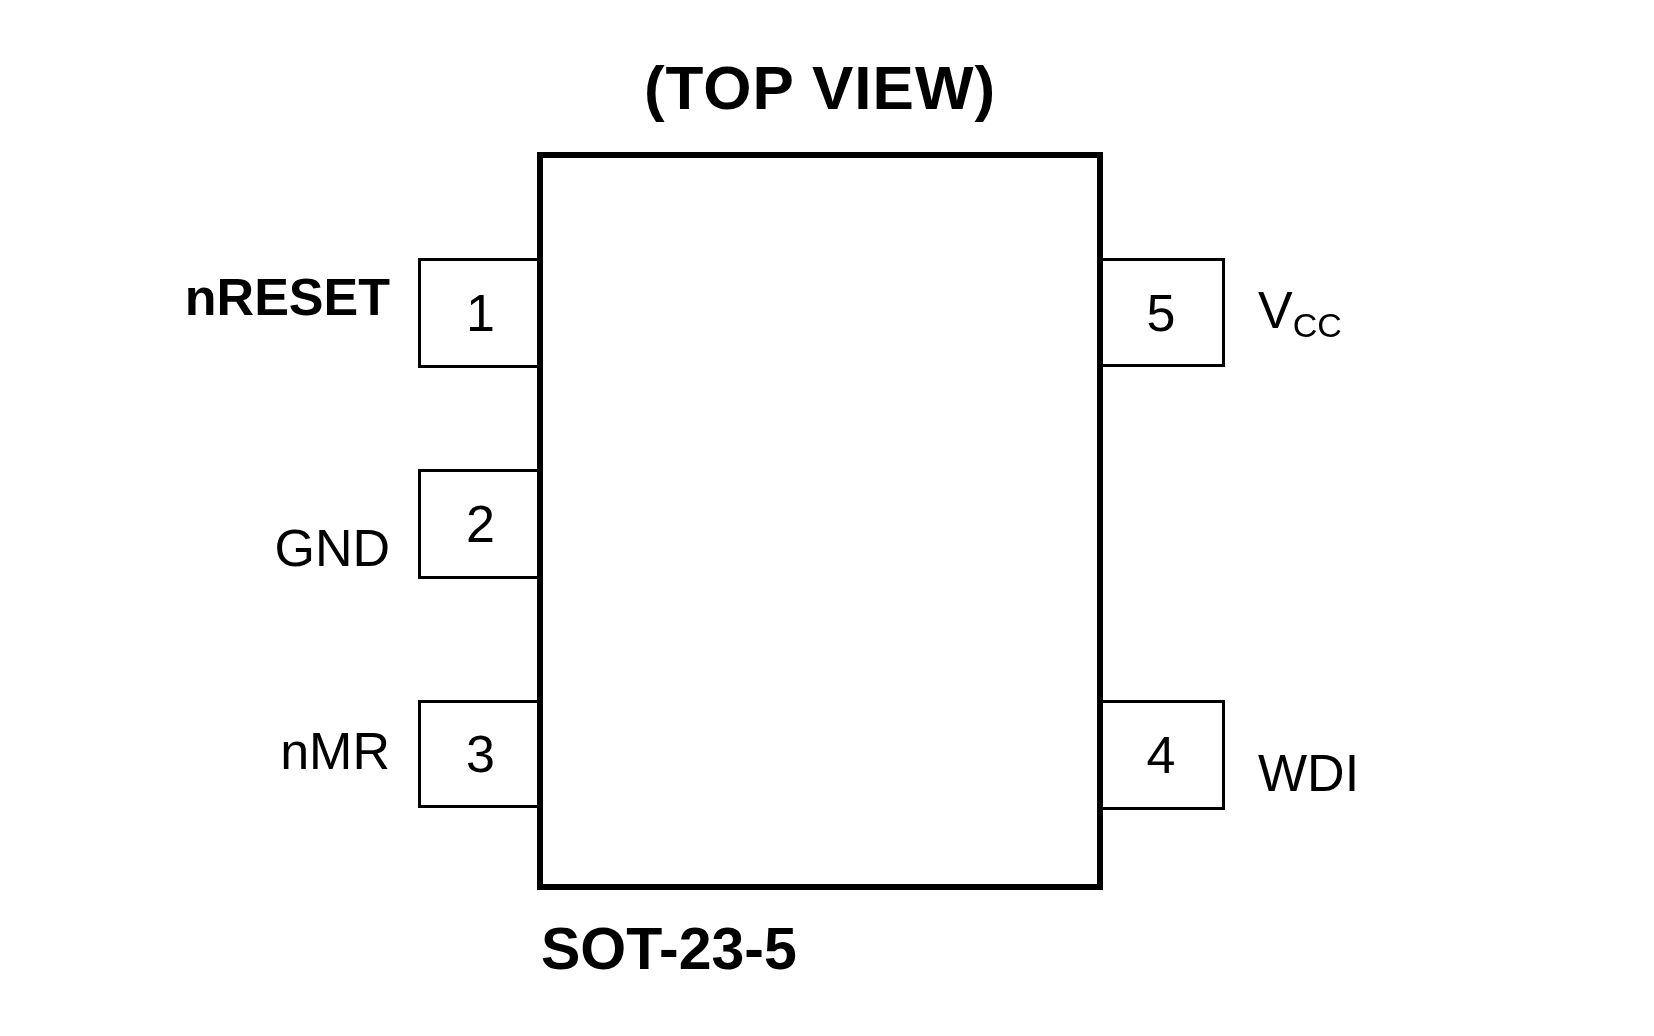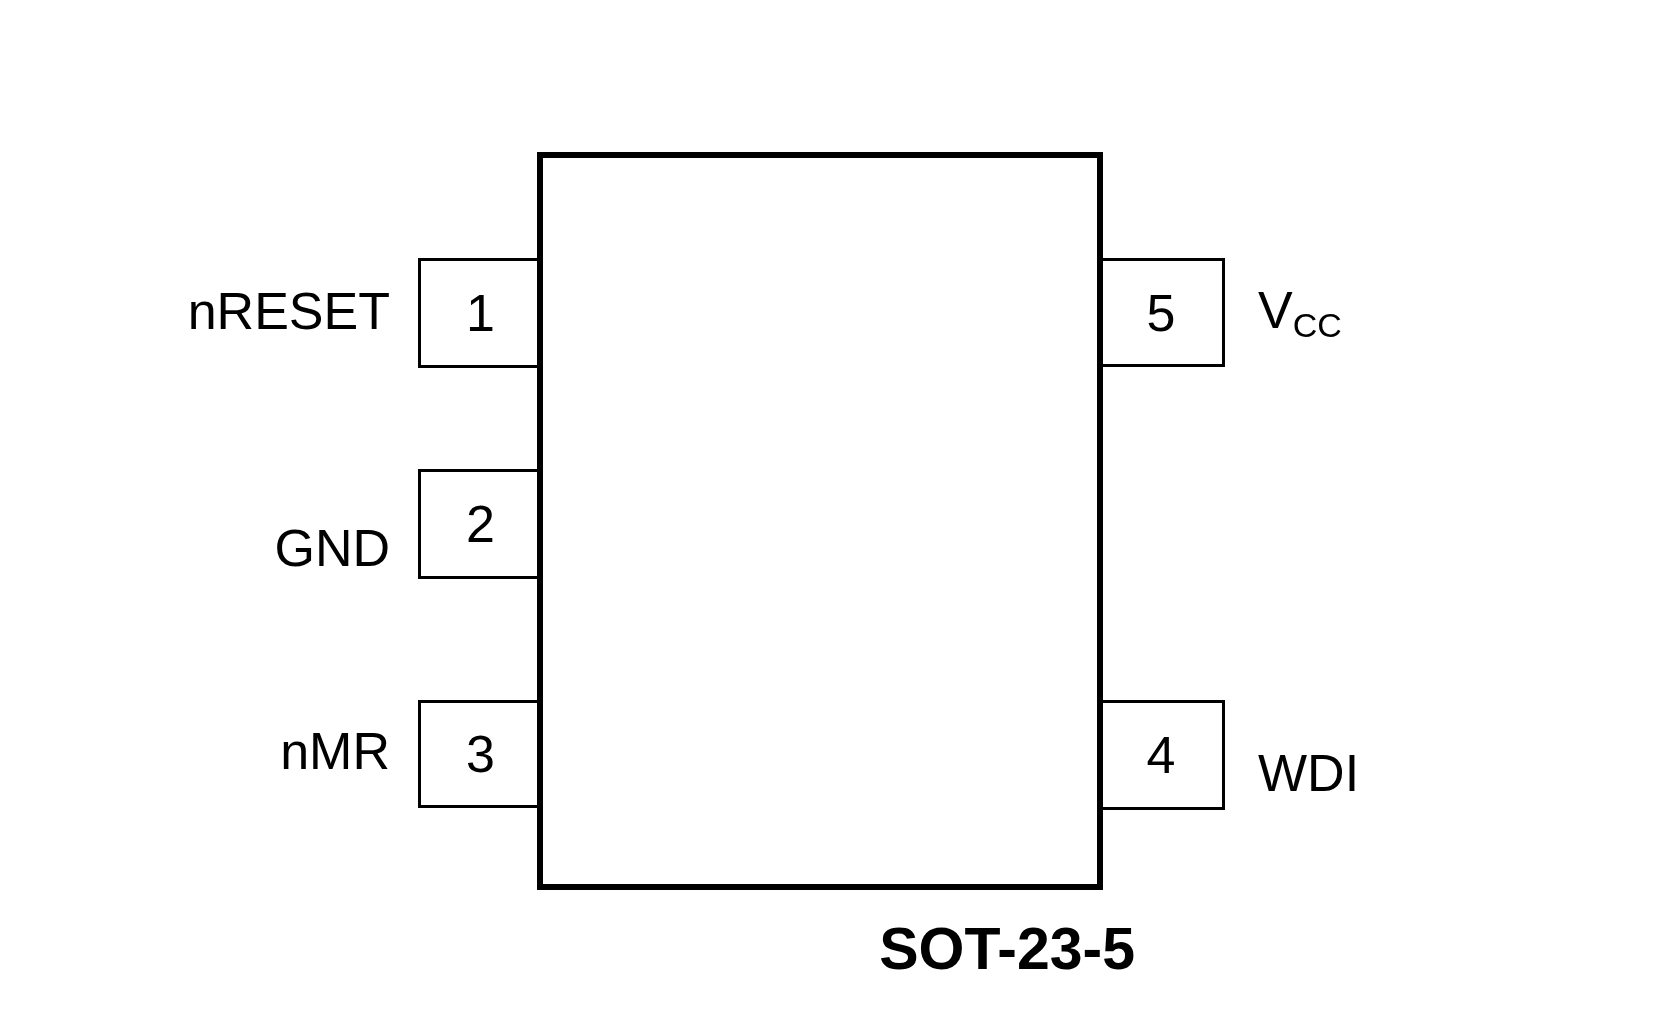--- a/index.html
+++ b/index.html
@@ -66,47 +66,48 @@
   }
   .pin-label.left {
     left: 0;
     width: 390px;
     justify-content: flex-end;
   }
   .pin-label.right {
     left: 1258px;
     justify-content: flex-start;
   }
-  .pin-label.l1 { top: 256px; height: 110px; }
+  .pin-label.l1 { top: 242px; height: 110px; font-weight: bold; }
   .pin-label.l2 { top: 493px; height: 110px; }
   .pin-label.l3 { top: 696px; height: 110px; }
   .pin-label.r5 { top: 258px; height: 109px; }
   .pin-label.r4 { top: 720px; height: 110px; }
   .sub {
     font-size: 34px;
     vertical-align: -9px;
   }
   .package-label {
     position: absolute;
-    left: 569px;
+    left: 541px;
     top: 916px;
     width: 566px;
     height: 66px;
     line-height: 66px;
-    text-align: right;
+    text-align: left;
     font-size: 59px;
     font-weight: bold;
     white-space: nowrap;
   }
 </style>
 </head>
 <body>
 
 <div class="stage">
 
+  <div class="view-title">(TOP VIEW)</div>
 
   <div class="ic-body"></div>
 
   <div class="pin-box p1">
     <span>1</span>
   </div>
   <div class="pin-box p2">
     <span>2</span>
   </div>
   <div class="pin-box p3">

